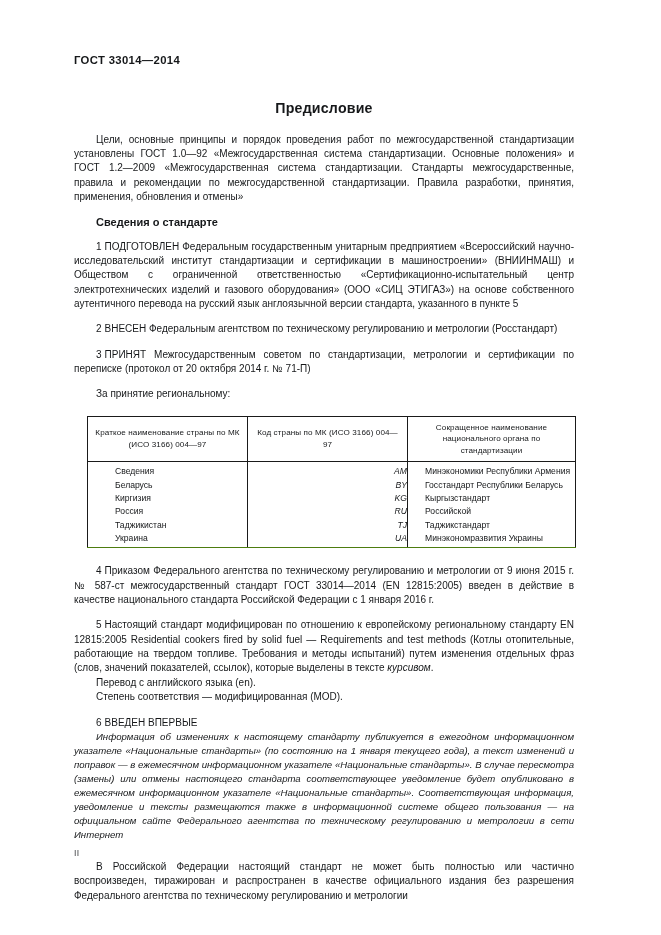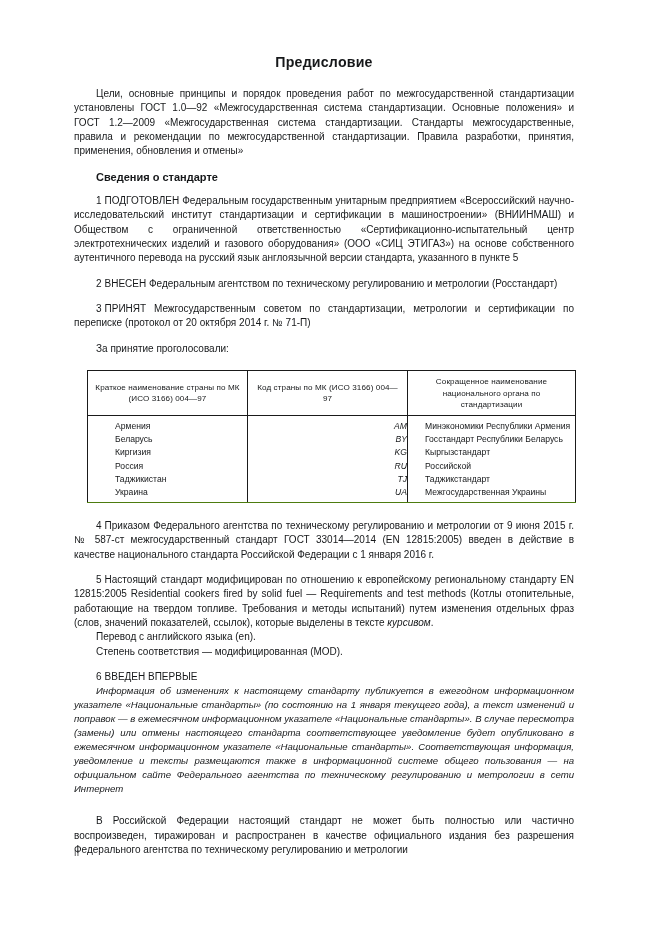--- a/index.html
+++ b/index.html
@@ -143,51 +143,52 @@
     color: #3a3c3e;
     letter-spacing: 0.4px;
   }
 </style>
 </head>
 <body>
 
 <div class="page">
   <div class="content">
 
+    <div class="doc-header">ГОСТ 33014—2014</div>
 
     <div class="doc-title">Предисловие</div>
 
     <p class="body-text indent">Цели, основные принципы и порядок проведения работ по межгосударственной стандартизации установлены ГОСТ 1.0—92 «Межгосударственная система стандартизации. Основные положения» и ГОСТ 1.2—2009 «Межгосударственная система стандартизации. Стандарты межгосударственные, правила и рекомендации по межгосударственной стандартизации. Правила разработки, принятия, применения, обновления и отмены»</p>
 
     <div class="sub-head">Сведения о стандарте</div>
 
     <p class="body-text indent"><span class="num">1</span><span>ПОДГОТОВЛЕН Федеральным государственным унитарным предприятием «Всероссийский научно-исследовательский институт стандартизации и сертификации в машиностроении» (ВНИИНМАШ) и Обществом с ограниченной ответственностью «Сертификационно-испытательный центр электротехнических изделий и газового оборудования» (ООО «СИЦ ЭТИГАЗ») на основе собственного аутентичного перевода на русский язык англоязычной версии стандарта, указанного в пункте 5</span></p>
 
     <p class="body-text indent"><span class="num">2</span><span>ВНЕСЕН Федеральным агентством по техническому регулированию и метрологии (Росстандарт)</span></p>
 
     <p class="body-text indent"><span class="num">3</span><span>ПРИНЯТ Межгосударственным советом по стандартизации, метрологии и сертификации по переписке (протокол от 20 октября 2014 г. № 71-П)</span></p>
 
-    <p class="body-text indent">За принятие проголосовали:</p>
+    <p class="body-text indent">За принятие региональному:</p>
 
     <table class="vote-table">
       <colgroup>
         <col class="col-country">
         <col class="col-code">
         <col class="col-body">
       </colgroup>
       <thead>
         <tr>
           <th>Краткое наименование страны по МК (ИСО 3166) 004—97</th>
           <th>Код страны по МК (ИСО 3166) 004—97</th>
           <th>Сокращенное наименование национального органа по стандартизации</th>
         </tr>
       </thead>
       <tbody>
         <tr>
-          <td class="cell-country">Армения</td>
+          <td class="cell-country">Сведения</td>
           <td class="cell-code">AM</td>
           <td class="cell-body">Минэкономики Республики Армения</td>
         </tr>
         <tr>
           <td class="cell-country">Беларусь</td>
           <td class="cell-code">BY</td>
           <td class="cell-body">Госстандарт Республики Беларусь</td>
         </tr>
         <tr>
           <td class="cell-country">Киргизия</td>
@@ -200,21 +201,21 @@
           <td class="cell-body">Российской</td>
         </tr>
         <tr>
           <td class="cell-country">Таджикистан</td>
           <td class="cell-code">TJ</td>
           <td class="cell-body">Таджикстандарт</td>
         </tr>
         <tr>
           <td class="cell-country">Украина</td>
           <td class="cell-code">UA</td>
-          <td class="cell-body">Межгосударственная Украины</td>
+          <td class="cell-body">Минэкономразвития Украины</td>
         </tr>
       </tbody>
     </table>
 
     <p class="body-text indent"><span class="num">4</span><span>Приказом Федерального агентства по техническому регулированию и метрологии от 9 июня 2015 г. № 587-ст межгосударственный стандарт ГОСТ 33014—2014 (EN 12815:2005) введен в действие в качестве национального стандарта Российской Федерации с 1 января 2016 г.</span></p>
 
     <p class="body-text indent tight"><span class="num">5</span><span>Настоящий стандарт модифицирован по отношению к европейскому региональному стандарту EN 12815:2005 Residential cookers fired by solid fuel — Requirements and test methods (Котлы отопительные, работающие на твердом топливе. Требования и методы испытаний) путем изменения отдельных фраз (слов, значений показателей, ссылок), которые выделены в тексте </span><span class="italic">курсивом</span><span>.</span></p>
 
     <p class="body-text indent tight">Перевод с английского языка (en).</p>
 

